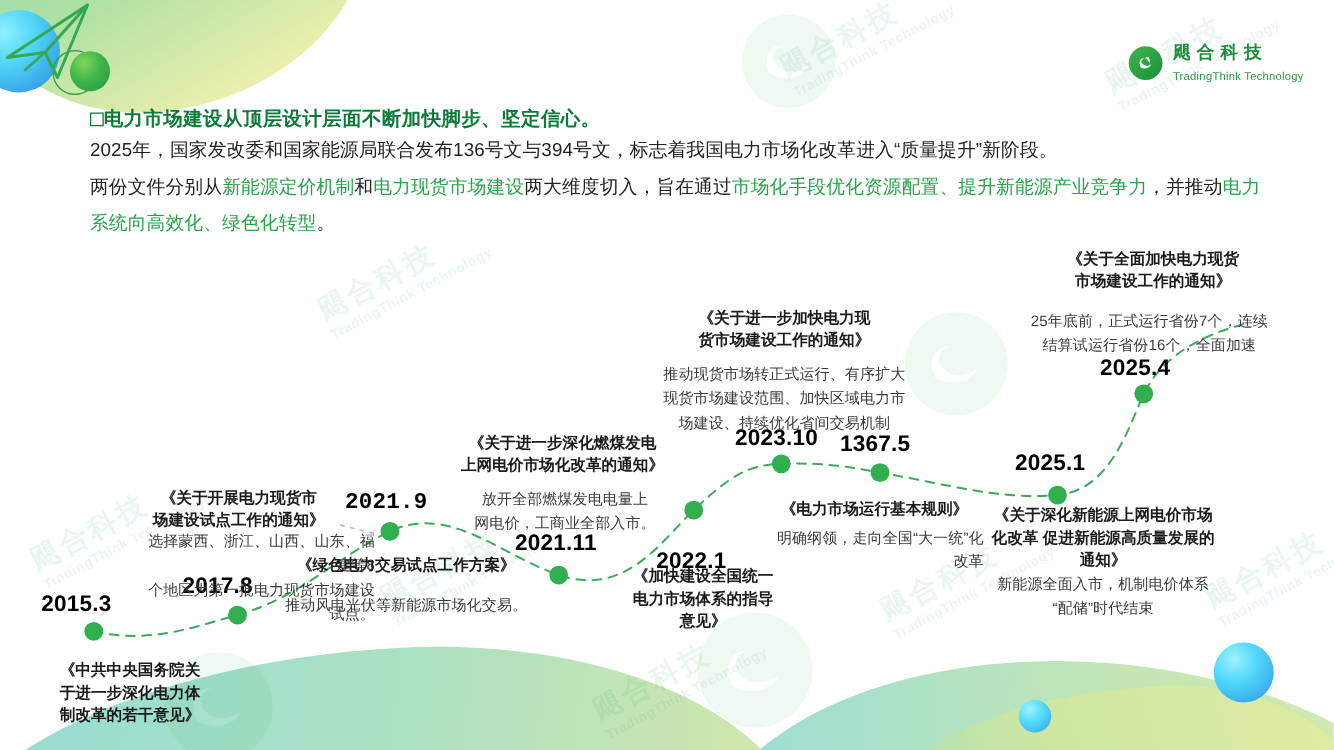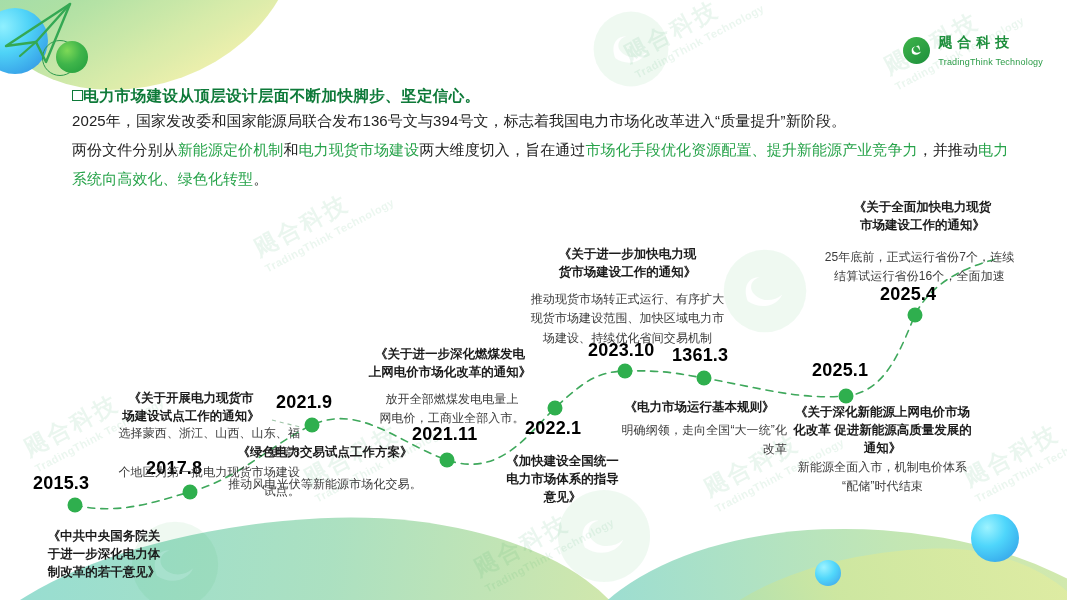--- a/index.html
+++ b/index.html
@@ -214,40 +214,40 @@
     <div class="dot" style="left:75px;top:505px;"></div>
     <div class="yr" style="left:33px;top:473px;">2015.3</div>
     <div class="ttl" style="left:24px;top:527px;width:160px;">《中共中央国务院关<br>于进一步深化电力体<br>制改革的若干意见》</div>
 
     <div class="dot" style="left:190px;top:492px;"></div>
     <div class="yr" style="left:146px;top:458px;">2017.8</div>
     <div class="ttl" style="left:96px;top:389px;width:190px;">《关于开展电力现货市<br>场建设试点工作的通知》</div>
     <div class="dsc left" style="left:110px;top:424px;width:190px;">选择蒙西、浙江、山西、山东、福建等8<br>个地区为第一批电力现货市场建设试点。</div>
 
     <div class="dot" style="left:312px;top:425px;"></div>
-    <div class="yr" style="left:276px;top:392px;">2021.9</div>
+    <div class="yr" style="left:276px;top:392px;font-family:Liberation Mono, monospace;">2021.9</div>
     <div class="ttl" style="left:185px;top:443px;width:280px;">《绿色电力交易试点工作方案》</div>
     <div class="dsc" style="left:185px;top:475px;width:280px;">推动风电光伏等新能源市场化交易。</div>
 
     <div class="dot" style="left:447px;top:460px;"></div>
     <div class="yr" style="left:412px;top:424px;">2021.11</div>
     <div class="ttl" style="left:345px;top:345px;width:210px;">《关于进一步深化燃煤发电<br>上网电价市场化改革的通知》</div>
     <div class="dsc" style="left:352px;top:390px;width:200px;">放开全部燃煤发电电量上<br>网电价，工商业全部入市。</div>
 
     <div class="dot" style="left:555px;top:408px;"></div>
-    <div class="yr" style="left:525px;top:418px;">2022.1</div>
+    <div class="yr" style="left:525px;top:438px;">2022.1</div>
     <div class="ttl" style="left:490px;top:452px;width:145px;">《加快建设全国统一<br>电力市场体系的指导<br>意见》</div>
 
     <div class="dot" style="left:625px;top:371px;"></div>
     <div class="yr" style="left:588px;top:340px;">2023.10</div>
     <div class="ttl" style="left:520px;top:245px;width:215px;">《关于进一步加快电力现<br>货市场建设工作的通知》</div>
     <div class="dsc" style="left:520px;top:290px;width:215px;">推动现货市场转正式运行、有序扩大<br>现货市场建设范围、加快区域电力市<br>场建设、持续优化省间交易机制</div>
 
     <div class="dot" style="left:704px;top:378px;"></div>
-    <div class="yr" style="left:672px;top:345px;">1361.3</div>
+    <div class="yr" style="left:672px;top:345px;">1367.5</div>
     <div class="ttl" style="left:612px;top:398px;width:175px;">《电力市场运行基本规则》</div>
     <div class="dsc" style="left:612px;top:421px;width:175px;text-align:right;">明确纲领，走向全国“大一统”化改革</div>
 
     <div class="dot" style="left:846px;top:396px;"></div>
     <div class="yr" style="left:812px;top:360px;">2025.1</div>
     <div class="ttl" style="left:770px;top:403px;width:225px;">《关于深化新能源上网电价市场<br>化改革 促进新能源高质量发展的<br>通知》</div>
     <div class="dsc" style="left:770px;top:458px;width:225px;">新能源全面入市，机制电价体系<br>“配储”时代结束</div>
 
     <div class="dot" style="left:915px;top:315px;"></div>
     <div class="yr" style="left:880px;top:284px;">2025.4</div>

